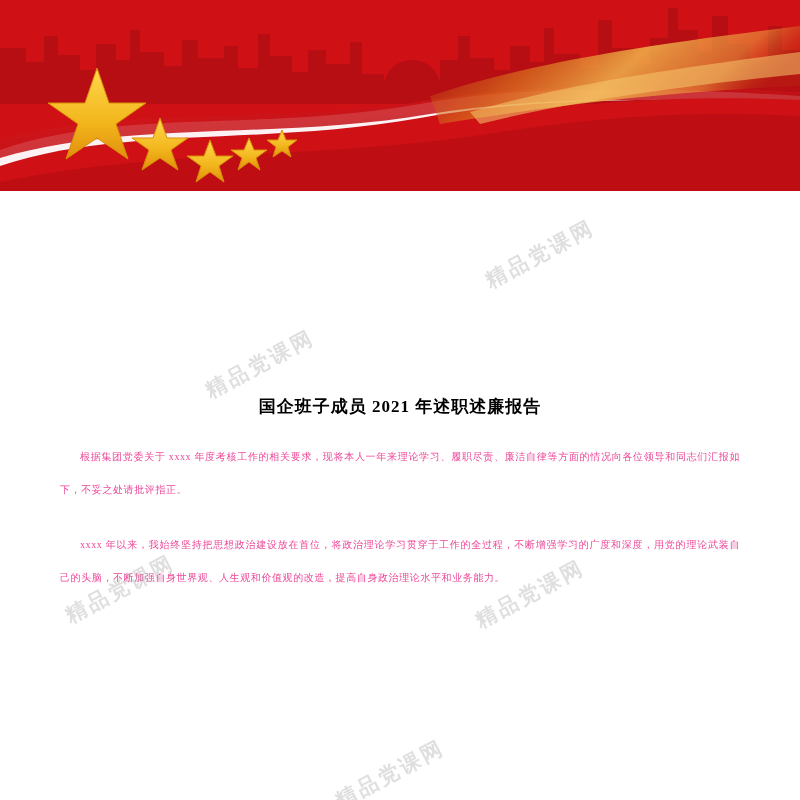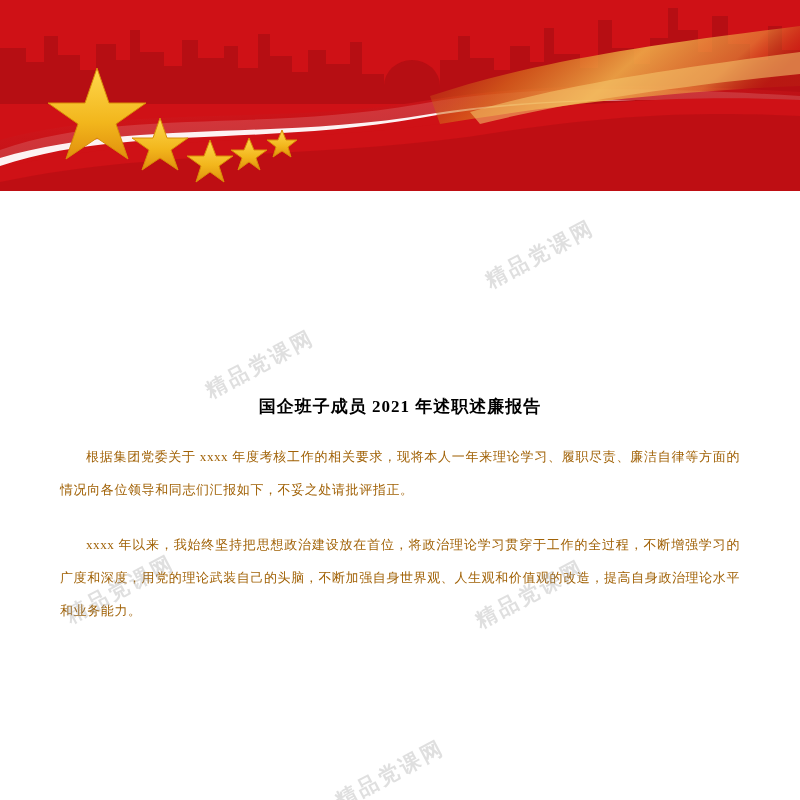--- a/index.html
+++ b/index.html
@@ -56,23 +56,23 @@
     font-size: 17px;
     font-weight: bold;
     letter-spacing: 1px;
     color: #000;
     font-family: "Liberation Serif", "DejaVu Serif", serif;
   }
 
   .doc-p {
     margin: 0;
     padding-top: 22px;
-    font-size: 13px;
+    font-size: 10px;
     line-height: 33px;
-    color: #a16207;
+    color: #ec4899;
     text-align: justify;
     text-indent: 2em;
     letter-spacing: 0.6px;
     font-family: "Liberation Serif", "DejaVu Serif", serif;
   }
 
   
   .wm {
     position: absolute;
     color: rgba(150, 150, 150, 0.30);

